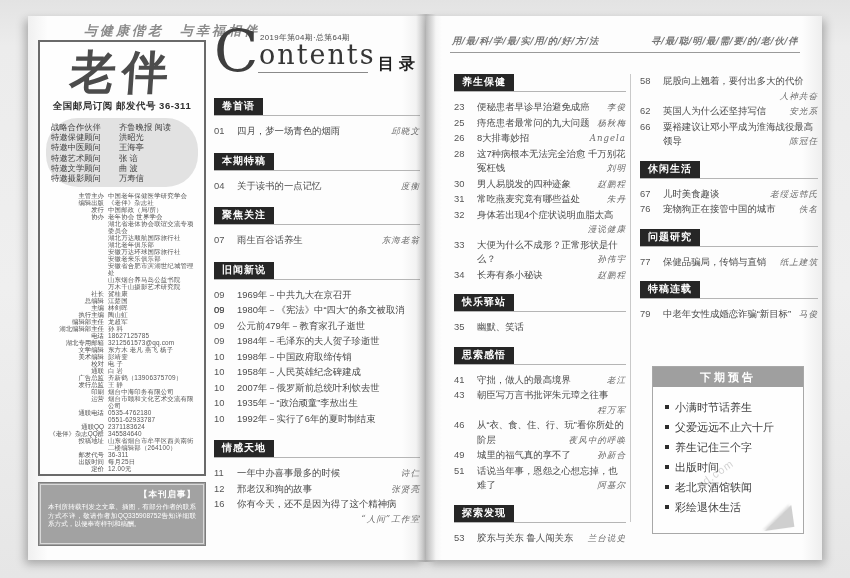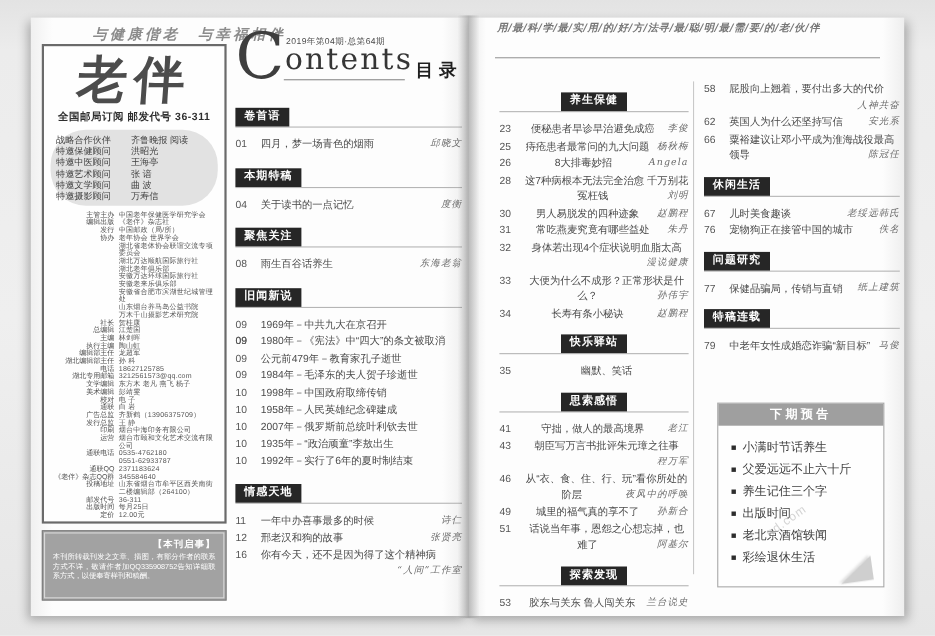--- a/index.html
+++ b/index.html
@@ -60,26 +60,26 @@
   .sec-hdr{border-bottom:1.5px solid #b5b5b5;margin-bottom:8px;line-height:0;}
   .sec-chip{display:inline-block;background:#262626;color:#fff;font-size:10px;font-weight:bold;
     line-height:14px;padding:1px 8px 2px;letter-spacing:1px;}
   .toc-item{position:relative;padding-left:23px;font-size:9.4px;line-height:14.5px;color:#4a4a4a;margin-bottom:1px;}
   .toc-item::after{content:"";display:block;clear:both;}
   .toc-num{position:absolute;left:0;top:0;color:#555;}
   .toc-author{float:right;font-size:8.6px;color:#6b6b6b;font-style:italic;letter-spacing:1px;
     font-family:"DejaVu Serif","Liberation Serif",serif;margin-left:6px;}
 
   
-  .rp-slogans{position:absolute;left:26px;top:3px;width:346px;display:flex;}
+  .rp-slogans{position:absolute;left:26px;top:19px;width:346px;display:flex;justify-content:space-between;}
   .rp-slogan{font-size:9.3px;font-weight:bold;font-style:italic;color:#767676;letter-spacing:.5px;
     font-family:"DejaVu Serif","Liberation Serif",serif;}
   .rp-rule{position:absolute;left:24px;top:36px;width:350px;border-top:1.5px solid #9a9a9a;}
   .col-divider{position:absolute;left:204px;top:58px;height:448px;border-left:1px solid #c9c9c9;}
-  .rp-col1{position:absolute;left:28px;top:68px;width:172px;text-align:center;}
+  .rp-col1{position:absolute;left:28px;top:58px;width:172px;}
   .rp-col2{position:absolute;left:214px;top:58px;width:178px;}
   .rp-col1 .sec,.rp-col2 .sec{margin-bottom:12px;}
 
   .preview{position:absolute;left:226px;top:350px;width:152px;height:168px;box-sizing:border-box;
     border:1px solid #a8a8a8;background:#fefefe;}
   .preview-hdr{background:#9f9f9f;color:#fff;text-align:center;font-size:11px;font-weight:bold;
     letter-spacing:3px;line-height:20px;height:20px;}
   .preview-list{list-style:none;margin:10px 0 0;padding:0 8px 0 12px;}
   .preview-list li{position:relative;font-size:11px;line-height:20px;color:#3f3f3f;padding-left:10px;}
   .preview-list li::before{content:"";position:absolute;left:0;top:8px;width:4px;height:4px;background:#2d2d2d;}
@@ -295,21 +295,21 @@
           <div class="sec">
             <div class="sec-hdr"><span class="sec-chip">卷首语</span></div>
             <div class="toc-item"><span class="toc-num">01</span><span class="toc-title">四月，梦一场青色的烟雨</span><span class="toc-author">邱晓文</span></div>
           </div>
           <div class="sec">
             <div class="sec-hdr"><span class="sec-chip">本期特稿</span></div>
             <div class="toc-item"><span class="toc-num">04</span><span class="toc-title">关于读书的一点记忆</span><span class="toc-author">度衡</span></div>
           </div>
           <div class="sec">
             <div class="sec-hdr"><span class="sec-chip">聚焦关注</span></div>
-            <div class="toc-item"><span class="toc-num">08</span><span class="toc-title">雨生百谷话养生</span><span class="toc-author">东海老翁</span></div>
+            <div class="toc-item"><span class="toc-num">07</span><span class="toc-title">雨生百谷话养生</span><span class="toc-author">东海老翁</span></div>
           </div>
           <div class="sec">
             <div class="sec-hdr"><span class="sec-chip">旧闻新说</span></div>
             <div class="toc-item"><span class="toc-num">09</span><span class="toc-title">1969年－中共九大在京召开</span></div>
             <div class="toc-item"><span class="toc-num">09</span></div>
             <div class="toc-item"><span class="toc-num">09</span><span class="toc-title">1980年－《宪法》中“四大”的条文被取消</span></div>
             <div class="toc-item"><span class="toc-num">09</span><span class="toc-title">公元前479年－教育家孔子逝世</span></div>
             <div class="toc-item"><span class="toc-num">09</span><span class="toc-title">1984年－毛泽东的夫人贺子珍逝世</span></div>
             <div class="toc-item"><span class="toc-num">10</span><span class="toc-title">1998年－中国政府取缔传销</span></div>
             <div class="toc-item"><span class="toc-num">10</span><span class="toc-title">1958年－人民英雄纪念碑建成</span></div>

